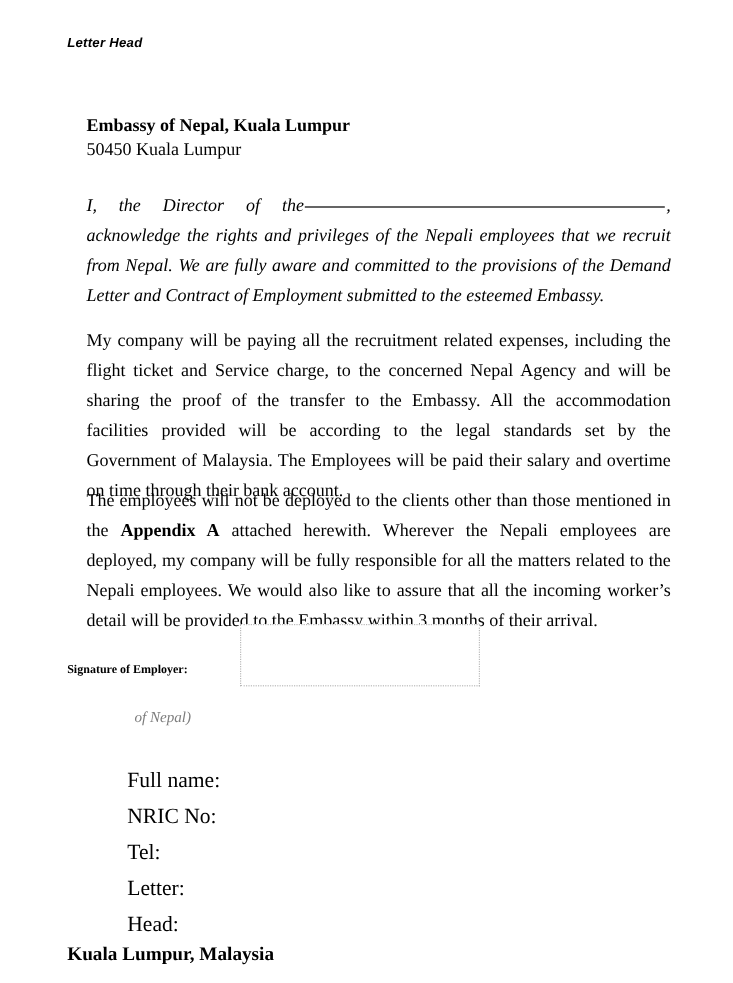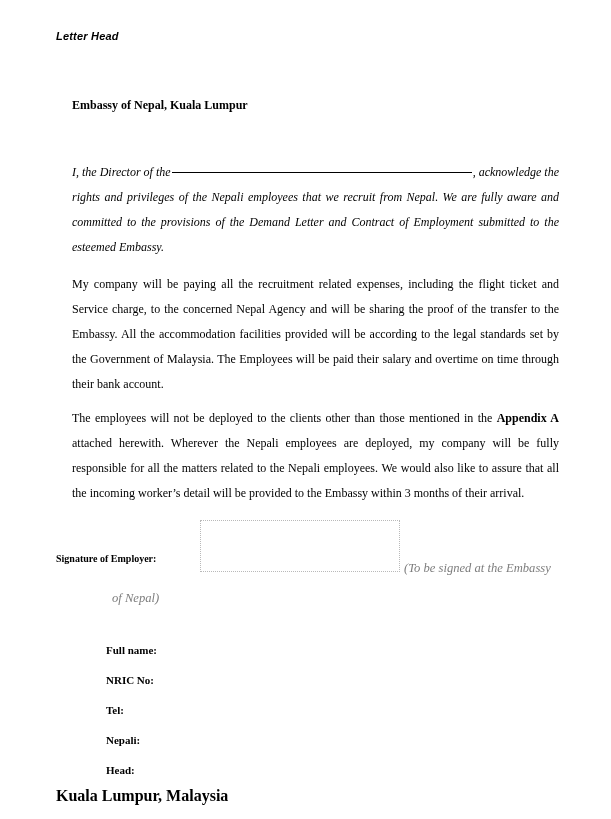--- a/index.html
+++ b/index.html
@@ -27,21 +27,21 @@
     font-family: "Liberation Sans", sans-serif;
     font-style: italic;
     font-weight: bold;
     font-size: 11px;
     letter-spacing: 0.2px;
   }
   .body-block {
     position: absolute;
     left: 72px;
     width: 487px;
-    font-size: 12px;
+    font-size: 15px;
     line-height: 25px;
     text-align: justify;
   }
   .addr {
     top: 95px;
     line-height: 20px;
   }
   .addr .bold {
     font-weight: bold;
   }
@@ -93,22 +93,22 @@
     position: absolute;
     left: -292px;
     top: 30px;
     white-space: nowrap;
   }
 
   .fields {
     position: absolute;
     top: 635px;
     left: 106px;
-    font-weight: bold;
-    font-size: 11px;
+    font-weight: normal;
+    font-size: 18px;
     line-height: 30px;
   }
   .fields div { white-space: nowrap; }
 
   .footer {
     position: absolute;
     top: 787px;
     left: 56px;
     font-weight: bold;
     font-size: 16px;
@@ -116,44 +116,44 @@
 </style>
 </head>
 <body>
 
 <div class="page">
 
   <div class="letterhead">Letter Head</div>
 
   <div class="body-block addr">
     <div class="bold">Embassy of Nepal, Kuala Lumpur</div>
+    <div>50450 Kuala Lumpur</div>
   </div>
 
   <div class="body-block para1">
     <span>I, the Director of the</span><span class="blank-line"></span><span>, acknowledge the rights and privileges of the Nepali employees that we recruit from Nepal. We are fully aware and committed to the provisions of the Demand Letter and Contract of Employment submitted to the esteemed Embassy.</span>
   </div>
 
   <div class="body-block para2">My company will be paying all the recruitment related expenses, including the flight ticket and Service charge, to the concerned Nepal Agency and will be sharing the proof of the transfer to the Embassy. All the accommodation facilities provided will be according to the legal standards set by the Government of Malaysia. The Employees will be paid their salary and overtime on time through their bank account.</div>
 
   <div class="body-block para3">
     <span>The employees will not be deployed to the clients other than those mentioned in the </span><span class="bold">Appendix A</span><span> attached herewith. Wherever the Nepali employees are deployed, my company will be fully responsible for all the matters related to the Nepali employees.  We would also like to assure that all the incoming worker’s detail will be provided to the Embassy within 3 months of their arrival.</span>
   </div>
 
   <div class="sig-row">
     <div class="sig-label">Signature of Employer:</div>
     <div class="sig-box"></div>
     <div class="sig-note">
-      <span>(To be signed at the Embassy</span>
       <span class="second">of Nepal)</span>
     </div>
   </div>
 
   <div class="fields">
     <div>Full name:</div>
     <div>NRIC No:</div>
     <div>Tel:</div>
-    <div>Nepali:</div>
+    <div>Letter:</div>
     <div>Head:</div>
   </div>
 
   <div class="footer">Kuala Lumpur, Malaysia</div>
 
 </div>
 
 </body></html>

